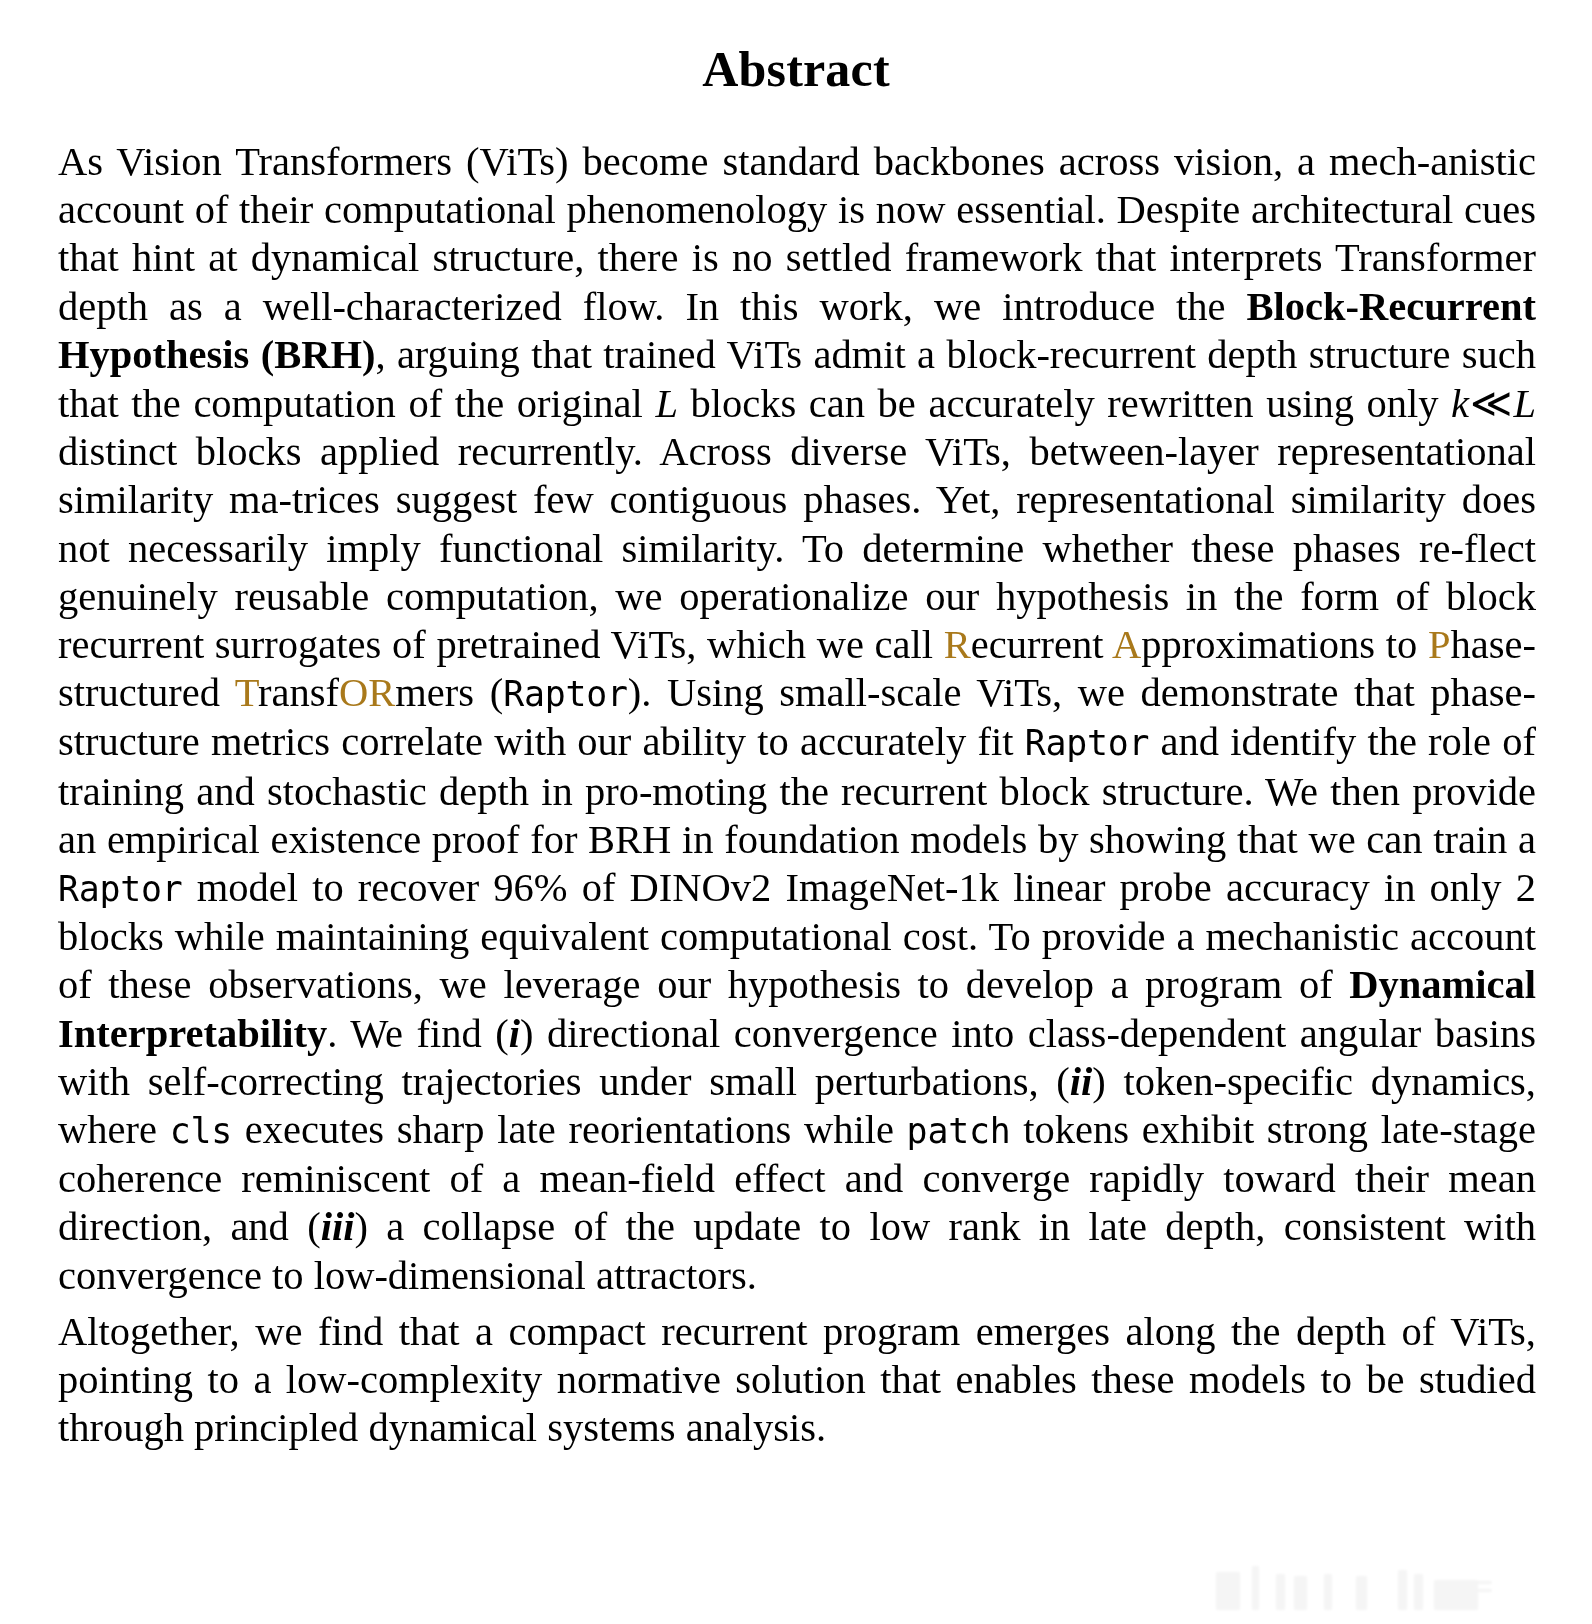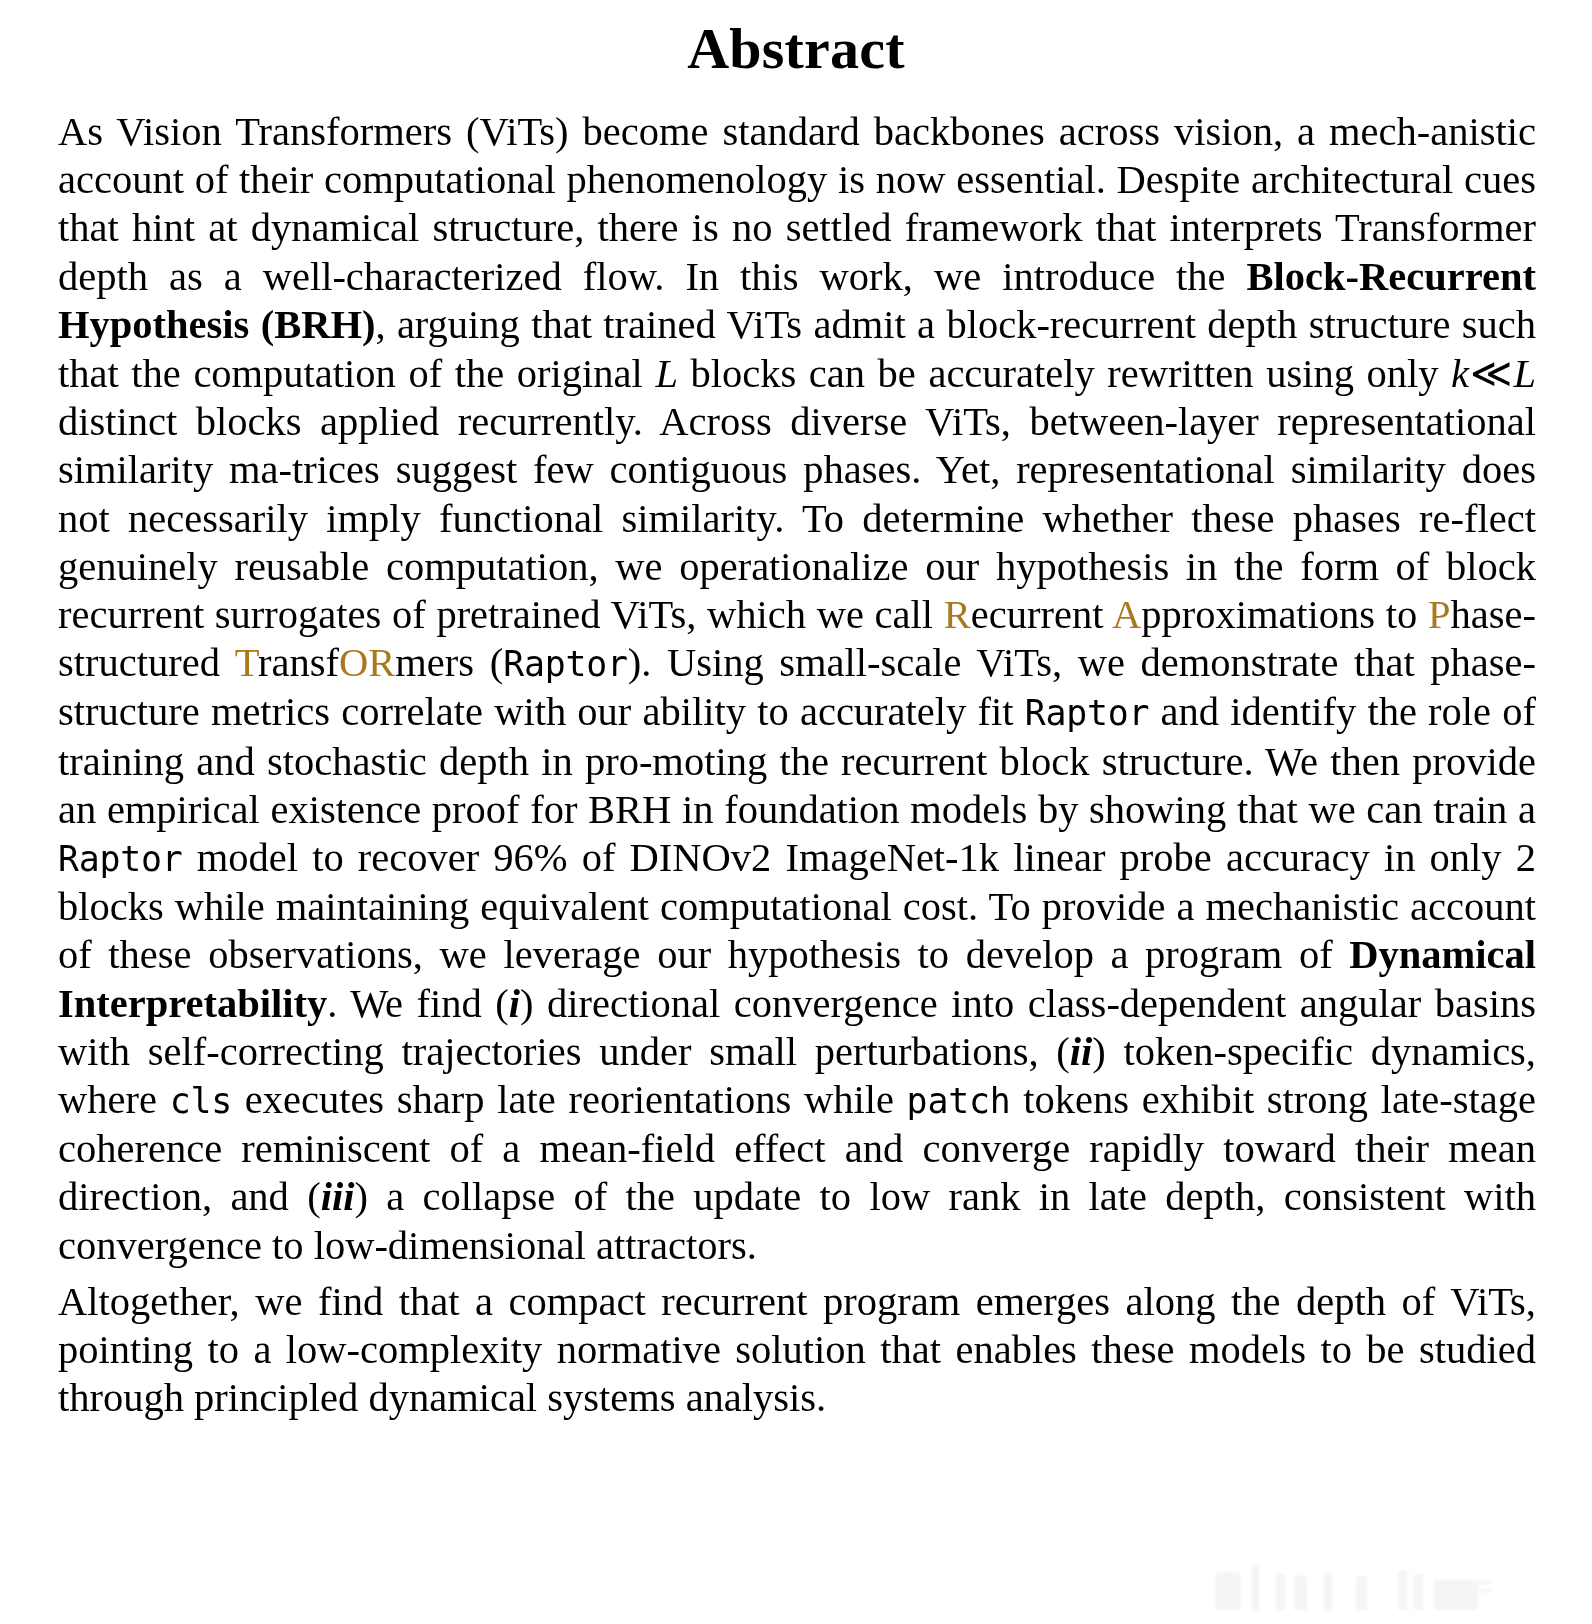--- a/index.html
+++ b/index.html
@@ -18,31 +18,31 @@
   .page {
     position: relative;
     width: 1592px;
     height: 1624px;
     box-sizing: border-box;
     padding: 0;
   }
   .abstract-title {
     text-align: center;
     font-weight: bold;
-    font-size: 58px;
+    font-size: 50px;
     letter-spacing: 0.2px;
     margin: 0;
-    padding-top: 20px;
+    padding-top: 44px;
     padding-bottom: 6px;
     line-height: 1.0;
   }
   .body-col {
     position: absolute;
     left: 58px;
-    top: 108px;
+    top: 138px;
     width: 1478px;
   }
   p.para {
     margin: 0 0 0 0;
     font-size: 40.5px;
     line-height: 48.2px;
     text-align: justify;
     text-justify: inter-word;
     hyphens: manual;
     word-spacing: 0.0em;

